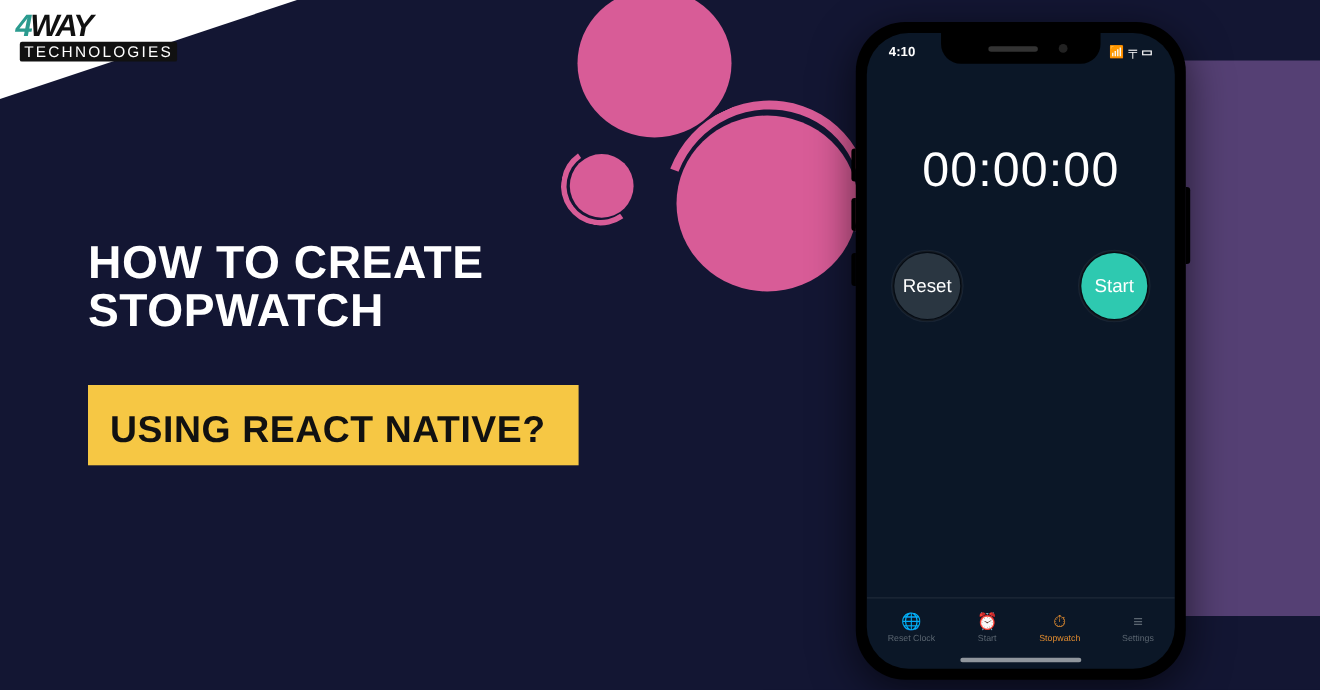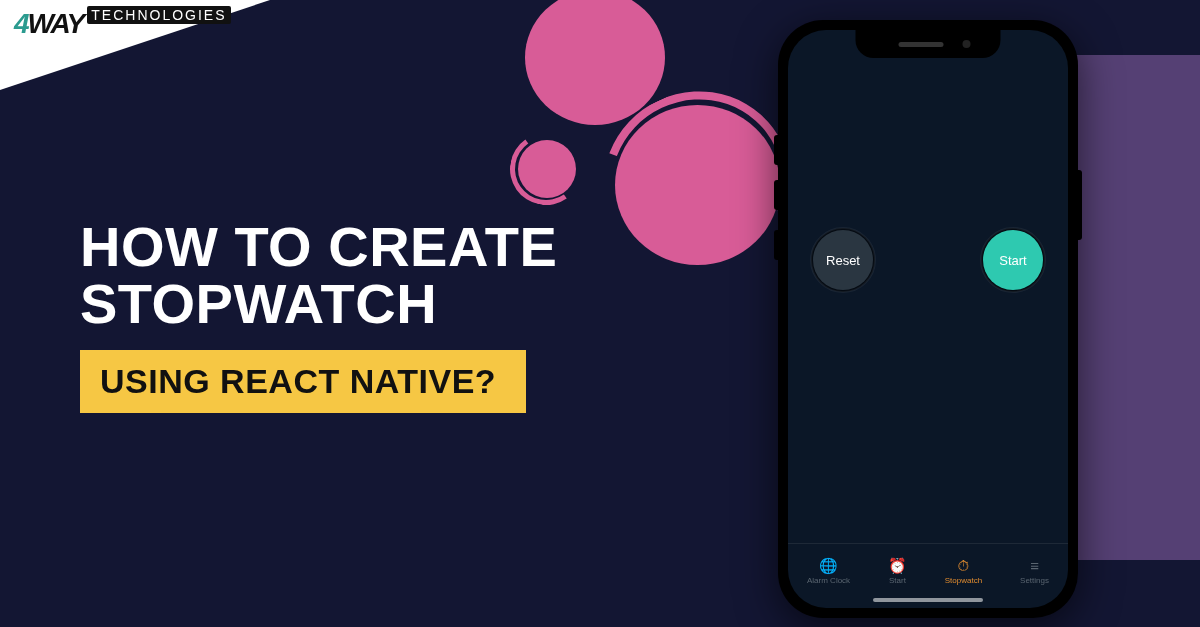--- a/index.html
+++ b/index.html
@@ -17,21 +17,21 @@
     top: 0; left: 0;
     width: 0; height: 0;
     border-top: 90px solid #fff;
     border-right: 270px solid transparent;
   }
   .logo {
     position: absolute;
     top: 8px; left: 14px;
     z-index: 2;
     display: flex;
-    flex-direction: row;
+    flex-direction: column;
     align-items: flex-start;
   }
   .logo-mark {
     font-size: 28px;
     font-weight: 900;
     font-style: italic;
     letter-spacing: -2px;
   }
   .logo-mark .g1 { color: #2b9b8f; }
   .logo-mark .g2 { color: #111; }
@@ -90,34 +90,34 @@
     border-right-color: transparent;
     border-top-color: transparent;
     transform: rotate(10deg);
   }
   
   .headline {
     position: absolute;
     left: 80px; top: 218px;
     color: #fff;
     font-weight: 900;
-    font-size: 56px;
+    font-size: 42px;
     line-height: 1.02;
     letter-spacing: 0.5px;
     font-family: Impact, "Arial Black", sans-serif;
   }
   .subbox {
     position: absolute;
     left: 80px; top: 350px;
     background: #f6c744;
     color: #111;
     font-weight: 900;
     font-size: 34px;
     font-family: Impact, "Arial Black", sans-serif;
-    padding: 12px 30px 12px 20px;
+    padding: 22px 30px 12px 20px;
     letter-spacing: 0.5px;
   }
   
   .phone-wrap {
     position: absolute;
     left: 778px; top: 20px;
     width: 300px;
     z-index: 5;
   }
   .phone {
@@ -210,21 +210,21 @@
     display: flex;
     justify-content: space-between;
     padding: 0 25px;
   }
   .round-btn {
     width: 60px; height: 60px;
     border-radius: 50%;
     display: flex;
     align-items: center;
     justify-content: center;
-    font-size: 13px;
+    font-size: 17px;
     color: #fff;
     box-shadow: 0 0 0 2px rgba(0,0,0,0.5);
     position: relative;
   }
   .round-btn::before{
     content:"";
     position:absolute;
     inset:-3px;
     border-radius:50%;
     border:2px solid rgba(255,255,255,0.06);
@@ -285,32 +285,41 @@
 </div>
 <div class="subbox">USING REACT NATIVE?</div>
 
 <div class="phone-wrap">
   <div class="phone">
     <div class="screen">
       <div class="notch">
         <div class="speaker"></div>
         <div class="camera"></div>
       </div>
+      <div class="status-bar">
+        <span>4:10</span>
+        <span class="status-right">
+          <span>📶</span>
+          <span>╤</span>
+          <span>▭</span>
+        </span>
+      </div>
+      <div class="timer">00:00:00</div>
       <div class="btn-row">
         <div class="round-btn btn-reset">
           <span>Reset</span>
         </div>
         <div class="round-btn btn-start">
           <span>Start</span>
         </div>
       </div>
       <div class="tab-bar">
         <div class="tab">
           <span class="tab-icon">🌐</span>
-          <span>Alarm Clock</span>
+          <span>Reset Clock</span>
         </div>
         <div class="tab">
           <span class="tab-icon">⏰</span>
           <span>Start</span>
         </div>
         <div class="tab active">
           <span class="tab-icon">⏱</span>
           <span>Stopwatch</span>
         </div>
         <div class="tab">

